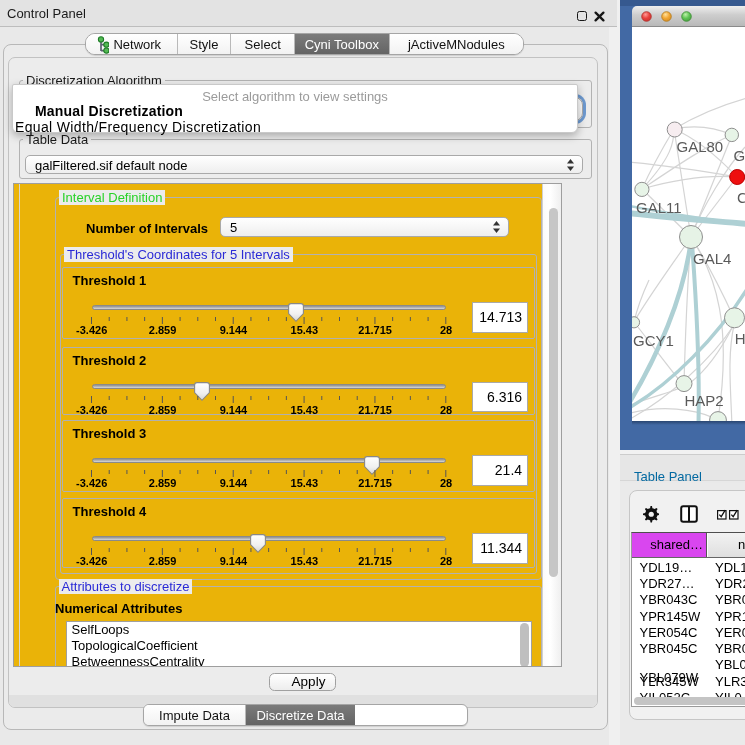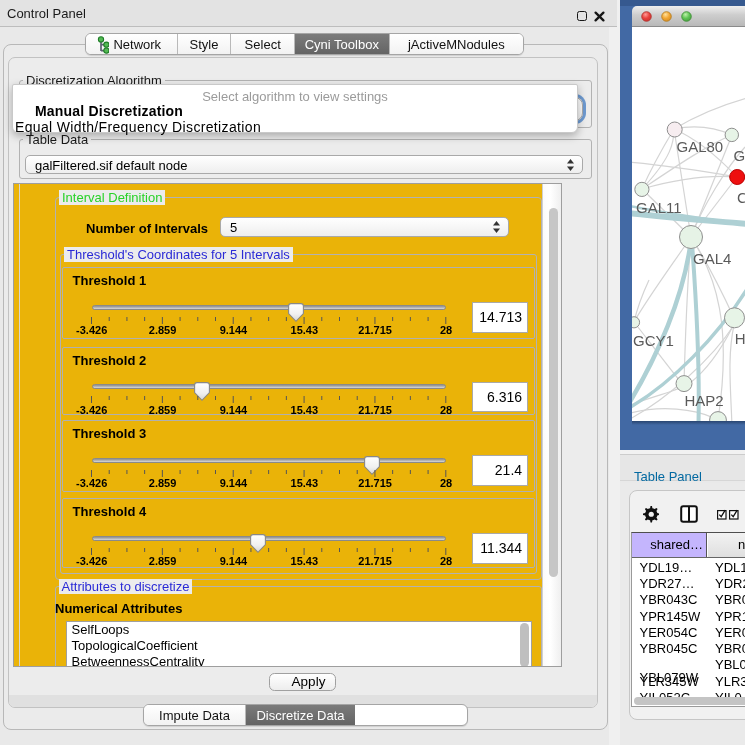--- a/index.html
+++ b/index.html
@@ -14,21 +14,21 @@
 #cp-title { left:7px; top:6px; font-size:13px; color:#1a1a1a; }
 
 
 .tabbar { height:22px; background:#ffffff; border:1px solid #a5a5a5; border-radius:6px;
   display:flex; overflow:hidden; font-size:13px; color:#111;
   box-shadow:0 1px 1px rgba(0,0,0,0.12); }
 .tab { display:flex; align-items:center; justify-content:center; height:100%;
   background:linear-gradient(#ffffff,#f2f2f2); border-right:1px solid #b9b9b9; }
 .tab:last-child { border-right:none; }
 .tab.sel { background:linear-gradient(#7b7b7b,#646464); color:#fff; }
-#toptabs { left:85px; top:33px; width:439px; }
+#toptabs { left:85px; top:33px; width:439px;border-radius:10px; }
 #bottabs { left:143px; top:704px; width:325px; }
 
 
 #panelA { left:3px; top:44px; width:605px; height:686px; background:#ebebeb;
   border:1px solid #b8b8b8; border-radius:8px; }
 #panelB { left:8px; top:57px; width:590px; height:651px; background:#ececec;
   border:1px solid #c2c2c2; border-radius:7px; overflow:hidden; }
 #panelB-band { left:0; bottom:0; width:100%; height:12px; background:#e0e0e0; }
 
 .group { position:absolute; border:1px solid #b2b2b2; border-radius:3px; }
@@ -93,21 +93,21 @@
 
 #tp-bar { left:620px; top:454px; width:125px; height:27px; background:#e6e6e6;
   border-top:1px solid #cccccc; border-bottom:1px solid #d6d6d6; }
 #tp-title { left:634px; top:461px; font-size:13px; color:#0369a1;margin-top:8px; }
 #tp-bg { left:620px; top:483px; width:125px; height:262px; background:#eaeaea; }
 #tp-panel { left:629px; top:490px; width:130px; height:230px; background:#f1f1f1;
   border:1px solid #c6c6c6; border-radius:8px; }
 #tp-table { left:631px; top:532px; width:114px; height:175px; background:#ffffff;
   border:1px solid #9a9a9a; border-top:1px solid #4e4e4e; border-right:none; overflow:hidden; }
 .hcell { position:absolute; top:0; height:24px; font-size:13px; }
-#hc1 { left:0; width:75px; background:#c4b5fd; border-right:1px solid #555;
+#hc1 { left:0; width:75px; background:#d946ef; border-right:1px solid #555;
   text-align:right; padding-right:3px; line-height:24px; }
 #hc2 { left:76px; width:38px; background:linear-gradient(#f2f2f2,#dfdfdf); line-height:24px; padding-left:30px; }
 .trow { position:absolute; font-size:13px; white-space:nowrap; }
 #hsb { position:absolute; left:2px; top:163.5px; width:112px; height:8px;
   background:#c4c4c4; border-radius:4px 0 0 4px; }
 
 
 #wbtn-sq { left:577px; top:11px; width:10px; height:9.5px; border:1.5px solid #161616; border-radius:2.5px; }
 #splitter { left:609px; top:0; width:11px; height:745px; background:#f0f0f0; }
 </style>

